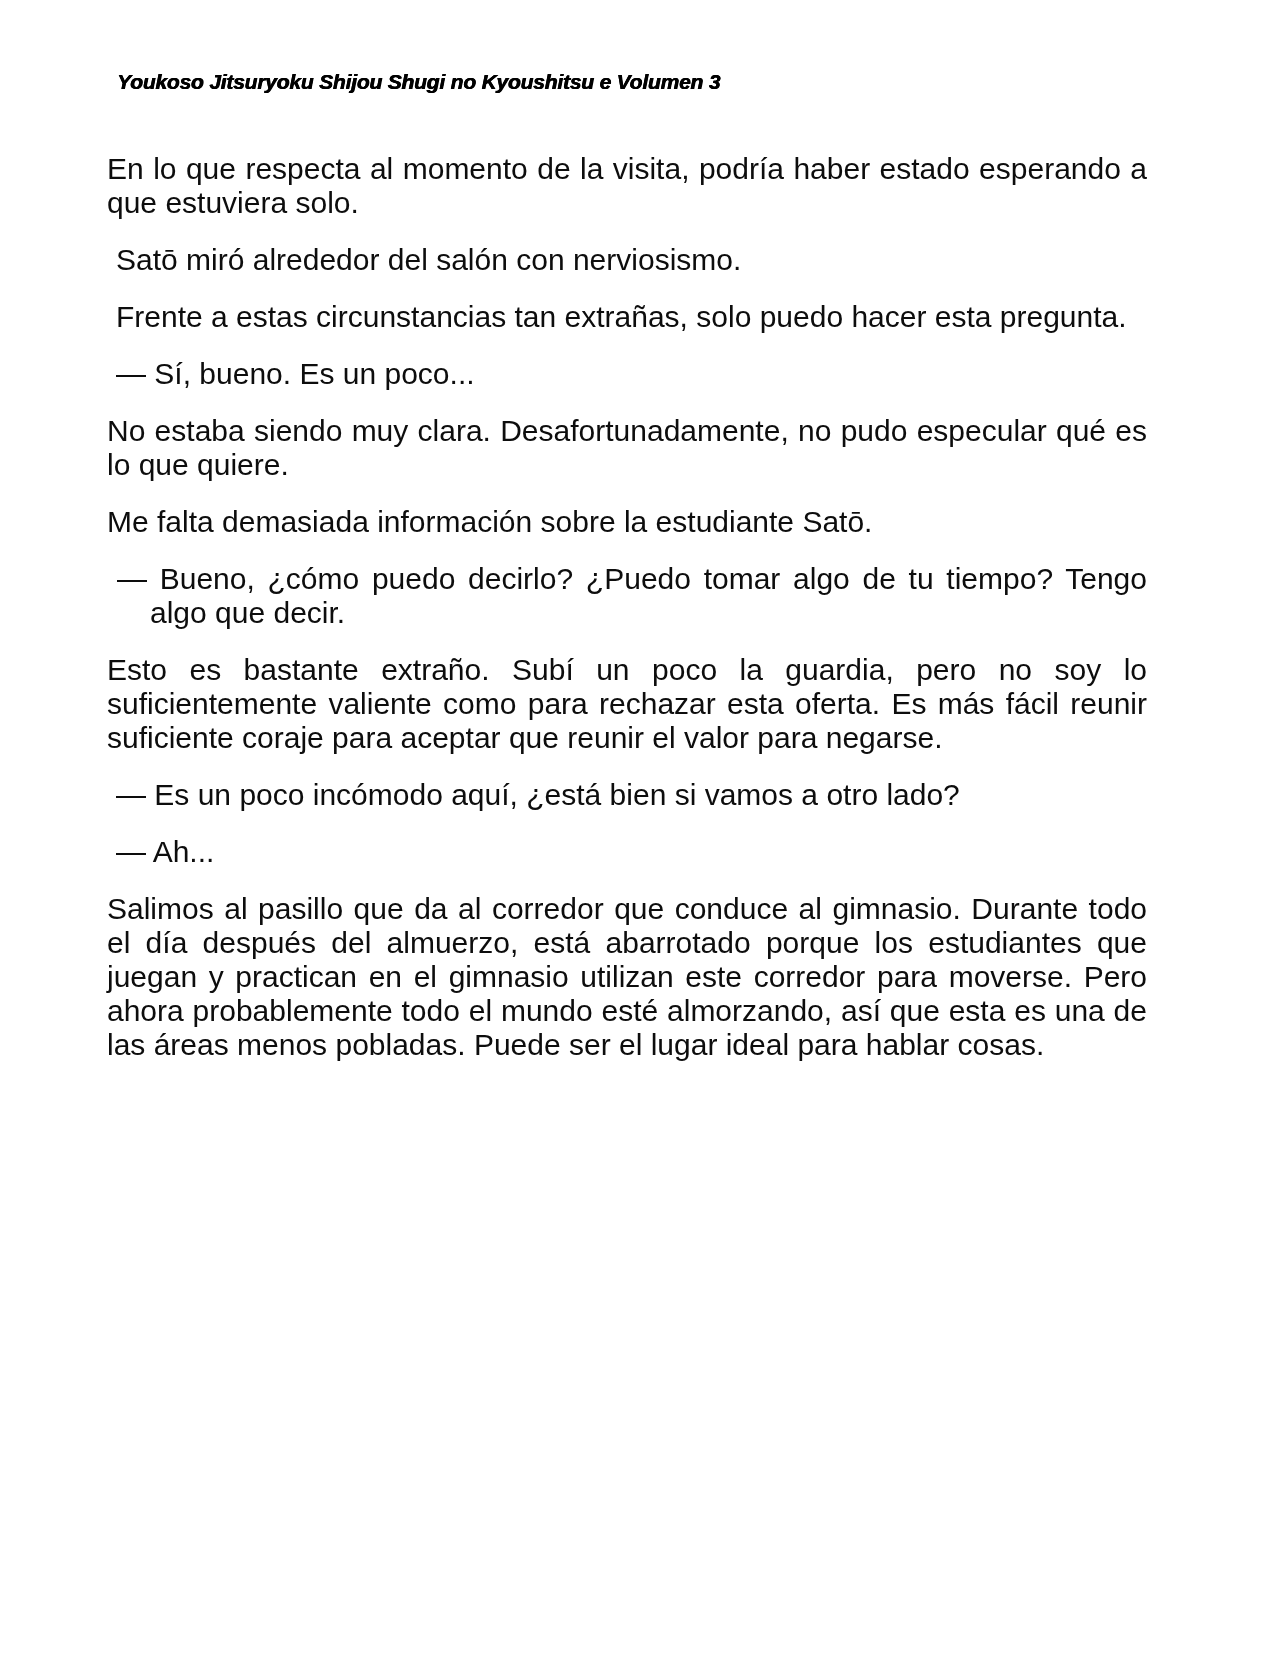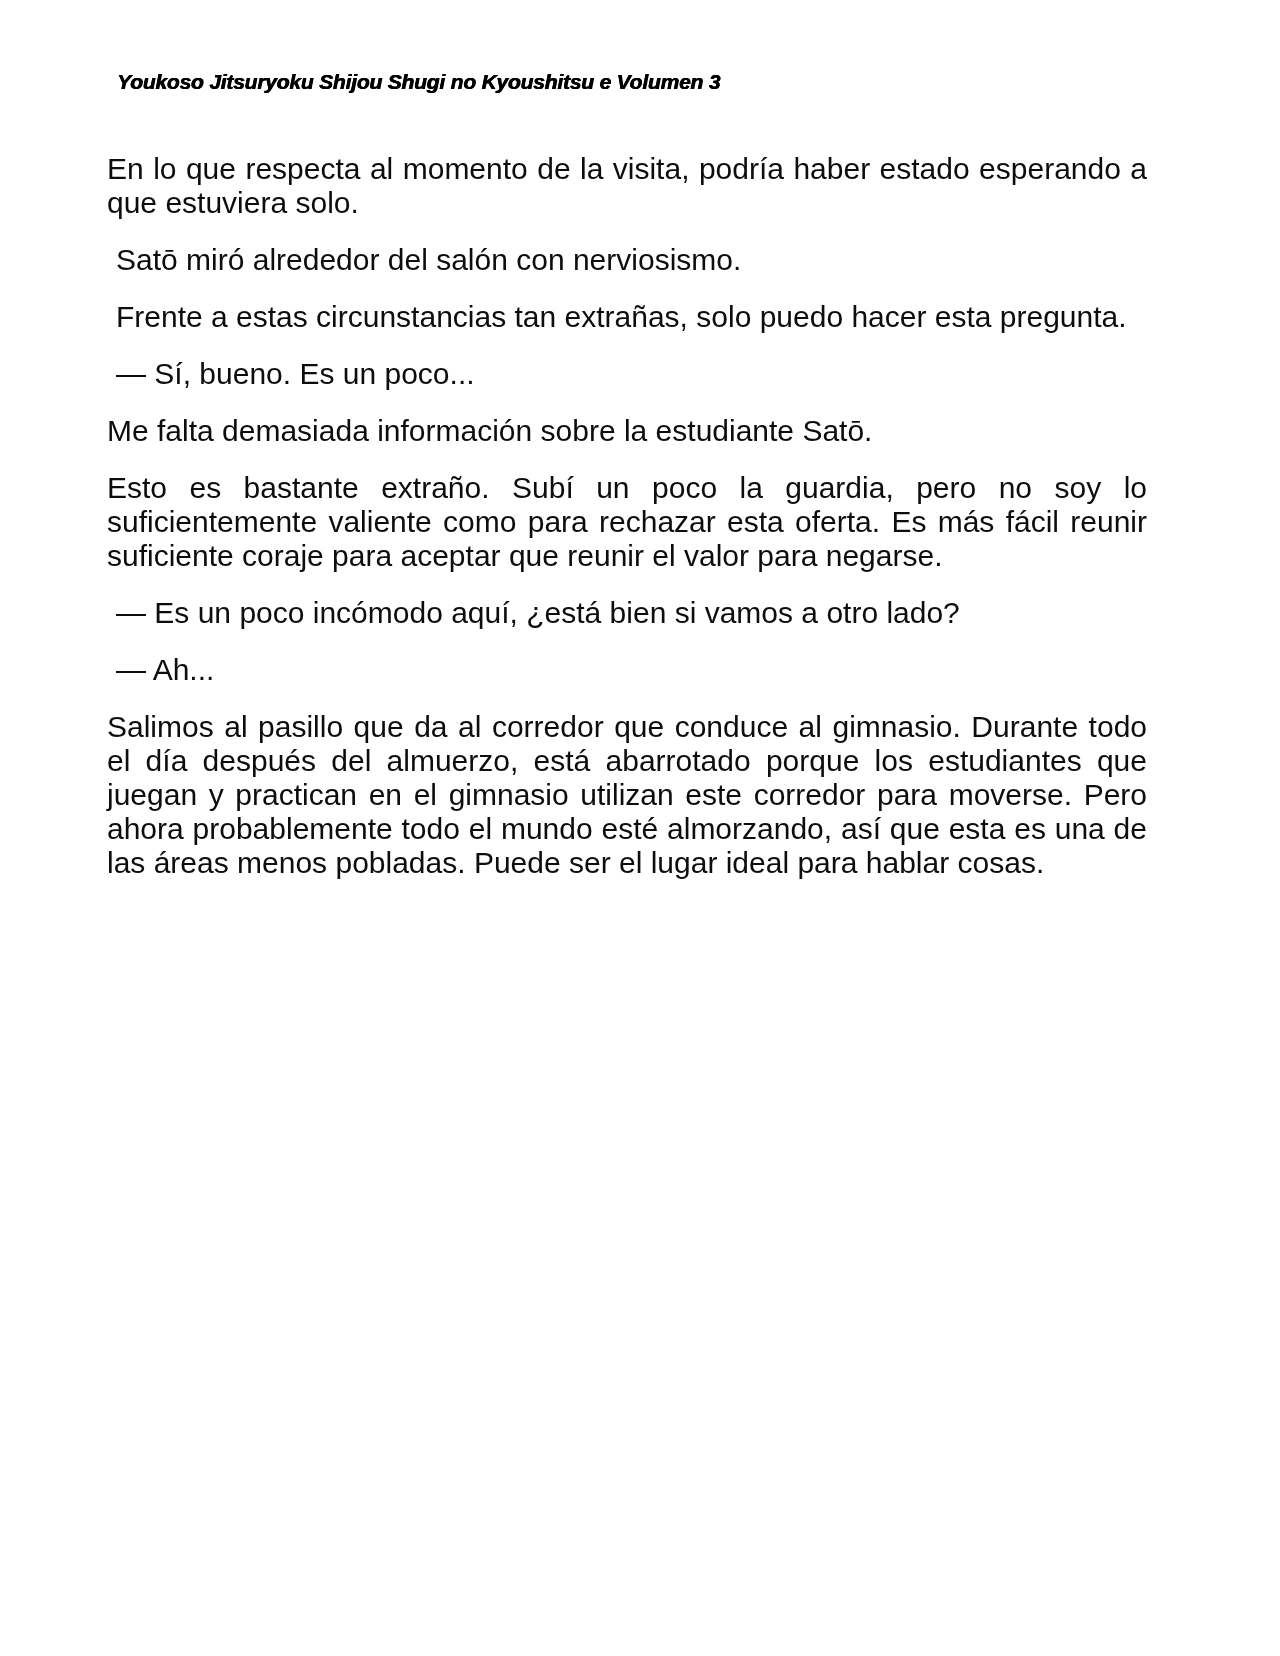--- a/index.html
+++ b/index.html
@@ -82,21 +82,23 @@
 
 <div class="page">
 
   <div class="header-title">Youkoso Jitsuryoku Shijou Shugi no Kyoushitsu e Volumen 3</div>
 
   <div class="body-col">
       <p class="para none">En lo que respecta al momento de la visita, podría haber estado esperando a que estuviera solo.</p>
       <p class="para space">Satō miró alrededor del salón con nerviosismo.</p>
       <p class="para space">Frente a estas circunstancias tan extrañas, solo puedo hacer esta pregunta.</p>
       <p class="para space">— Sí, bueno. Es un poco...</p>
+      <p class="para none">No estaba siendo muy clara. Desafortunadamente, no pudo especular qué es lo que quiere.</p>
       <p class="para none">Me falta demasiada información sobre la estudiante Satō.</p>
+      <p class="para hanging">— Bueno, ¿cómo puedo decirlo? ¿Puedo tomar algo de tu tiempo? Tengo algo que decir.</p>
       <p class="para none">Esto es bastante extraño. Subí un poco la guardia, pero no soy lo suficientemente valiente como para rechazar esta oferta. Es más fácil reunir suficiente coraje para aceptar que reunir el valor para negarse.</p>
       <p class="para space">— Es un poco incómodo aquí, ¿está bien si vamos a otro lado?</p>
       <p class="para space">— Ah...</p>
       <p class="para none">Salimos al pasillo que da al corredor que conduce al gimnasio. Durante todo el día después del almuerzo, está abarrotado porque los estudiantes que juegan y practican en el gimnasio utilizan este corredor para moverse. Pero ahora probablemente todo el mundo esté almorzando, así que esta es una de las áreas menos pobladas. Puede ser el lugar ideal para hablar cosas.</p>
     </div>
 
   <div class="footer-rule">
     <div class="bar-thick"></div>
     <div class="bar-gap"></div>
     <div class="bar-thin"></div>

